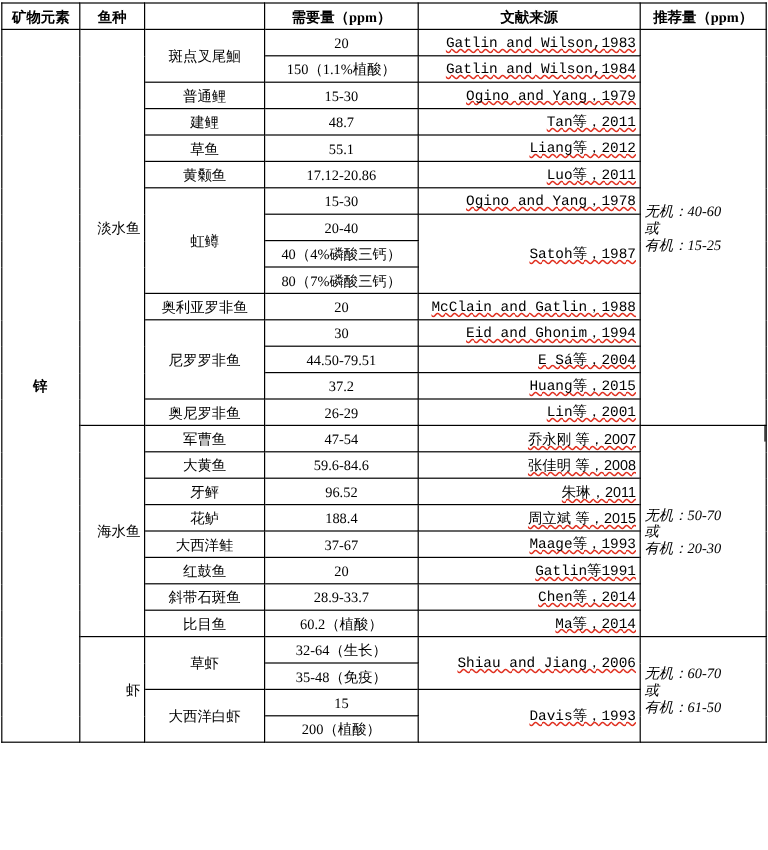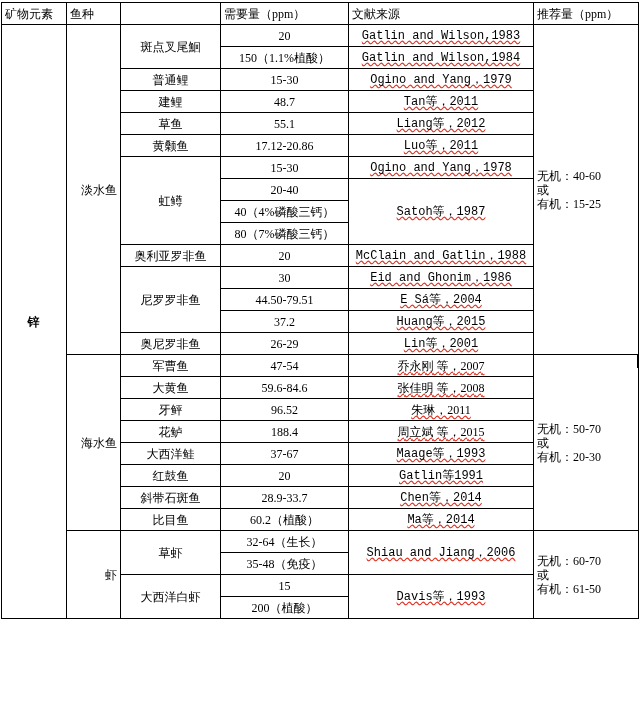--- a/index.html
+++ b/index.html
@@ -38,23 +38,23 @@
   }
   
   col.c-mineral { width: 65px; }
   col.c-group   { width: 54px; }
   col.c-species { width: 100px; }
   col.c-req     { width: 128px; }
   col.c-ref     { width: 185px; }
   col.c-rec     { width: 105px; }
 
   .hdr {
-    font-weight: normal;
+    font-weight: bold;
     font-size: 12.5px;
-    text-align: left;
+    text-align: center;
     height: 26px;
   }
   .mineral-cell {
     text-align: center;
     font-weight: bold;
     font-size: 14px;
     letter-spacing: 1px;
   }
   .group-cell {
     text-align: right;
@@ -65,34 +65,35 @@
     text-align: center;
     font-size: 12px;
     padding-left: 6px;
   }
   .req-cell {
     text-align: center;
     font-size: 12px;
     padding-left: 4px;
   }
   .ref-cell {
-    text-align: center;
+    text-align: right;
     font-size: 12px;
     padding-left: 4px;
     font-family: "Liberation Mono", "DejaVu Sans Mono", monospace;
     letter-spacing: 0px;
   }
   .ref-cell.cjk {
-    font-family: Liberation Serif, serif;
+    font-family: Liberation Sans, sans-serif;
   }
   .rec-cell {
     text-align: left;
     font-size: 12px;
     padding-left: 6px;
     line-height: 30px;
+    font-style: italic;
   }
   .rec-cell .line { display: block; }
   
   .sq {
     text-decoration: underline;
     text-decoration-style: wavy;
     text-decoration-color: #e03020;
     text-decoration-skip-ink: none;
   }
   .tick {
@@ -178,21 +179,21 @@
           <td class="req-cell">80（7%磷酸三钙）</td>
         </tr>
         <tr>
           <td class="species-cell" rowspan="1">奥利亚罗非鱼</td>
           <td class="req-cell">20</td>
           <td class="ref-cell" rowspan="1"><span class="sq">McClain and Gatlin，1988</span></td>
         </tr>
         <tr>
           <td class="species-cell" rowspan="3">尼罗罗非鱼</td>
           <td class="req-cell">30</td>
-          <td class="ref-cell" rowspan="1"><span class="sq">Eid and Ghonim，1986</span></td>
+          <td class="ref-cell" rowspan="1"><span class="sq">Eid and Ghonim，1994</span></td>
         </tr>
         <tr>
           <td class="req-cell">44.50-79.51</td>
           <td class="ref-cell" rowspan="1"><span class="sq">E Sá等，2004</span></td>
         </tr>
         <tr>
           <td class="req-cell">37.2</td>
           <td class="ref-cell" rowspan="1"><span class="sq">Huang等，2015</span></td>
         </tr>
         <tr>

